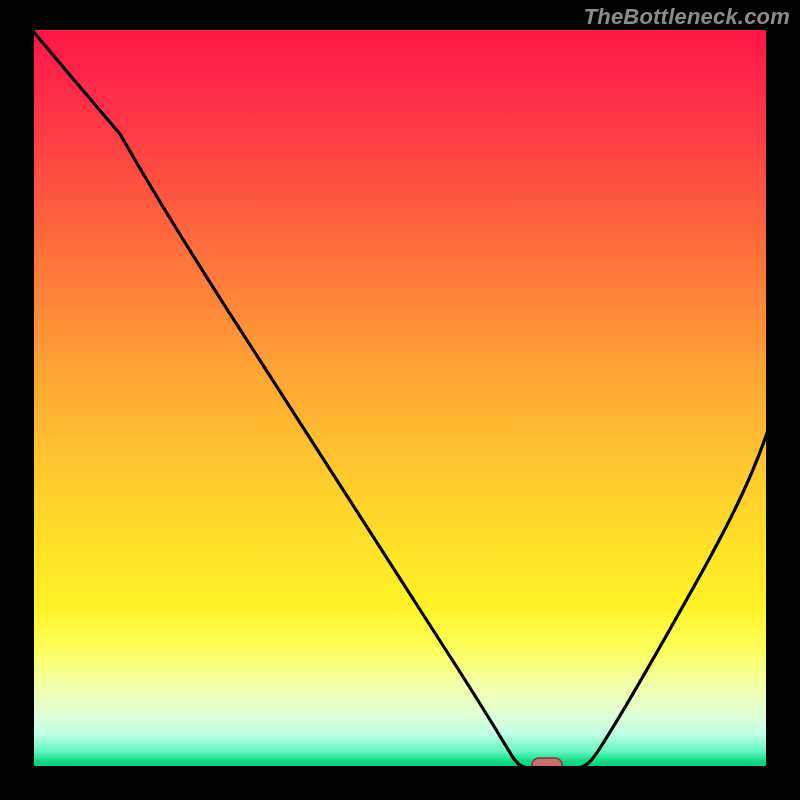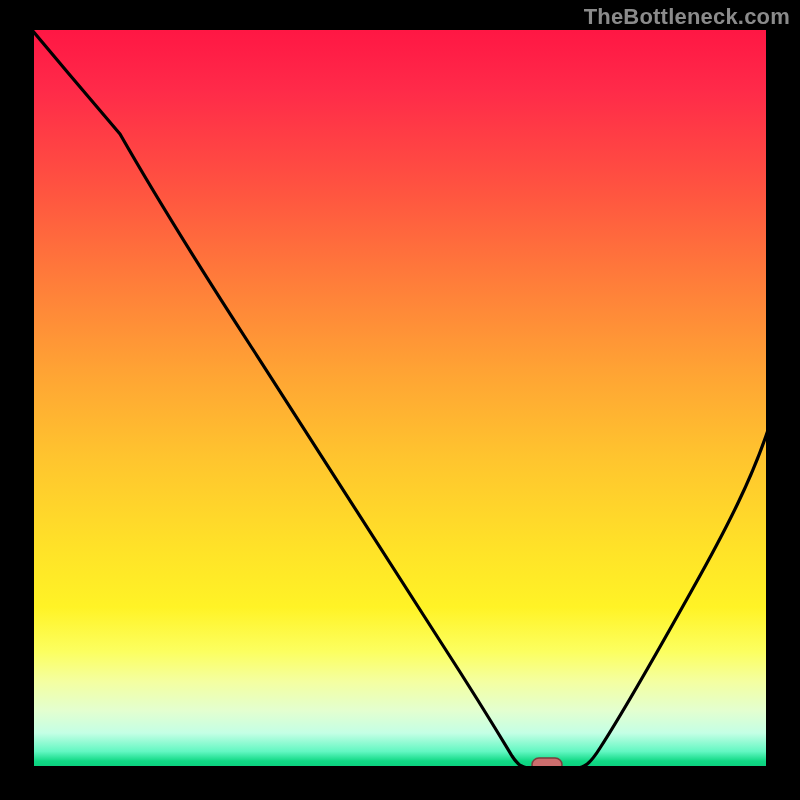--- a/index.html
+++ b/index.html
@@ -19,20 +19,21 @@
   .watermark {
     position: absolute;
     top: 4px;
     right: 10px;
     font-family: Arial, Helvetica, sans-serif;
     font-size: 22px;
     font-weight: 600;
     color: #8b8b8b;
     letter-spacing: 0.2px;
     z-index: 10;
+    font-style: italic;
   }
   .plot-area {
     position: absolute;
     left: 32px;
     top: 30px;
     width: 736px;
     height: 740px;
     overflow: hidden;
   }
   .gradient-bg {

